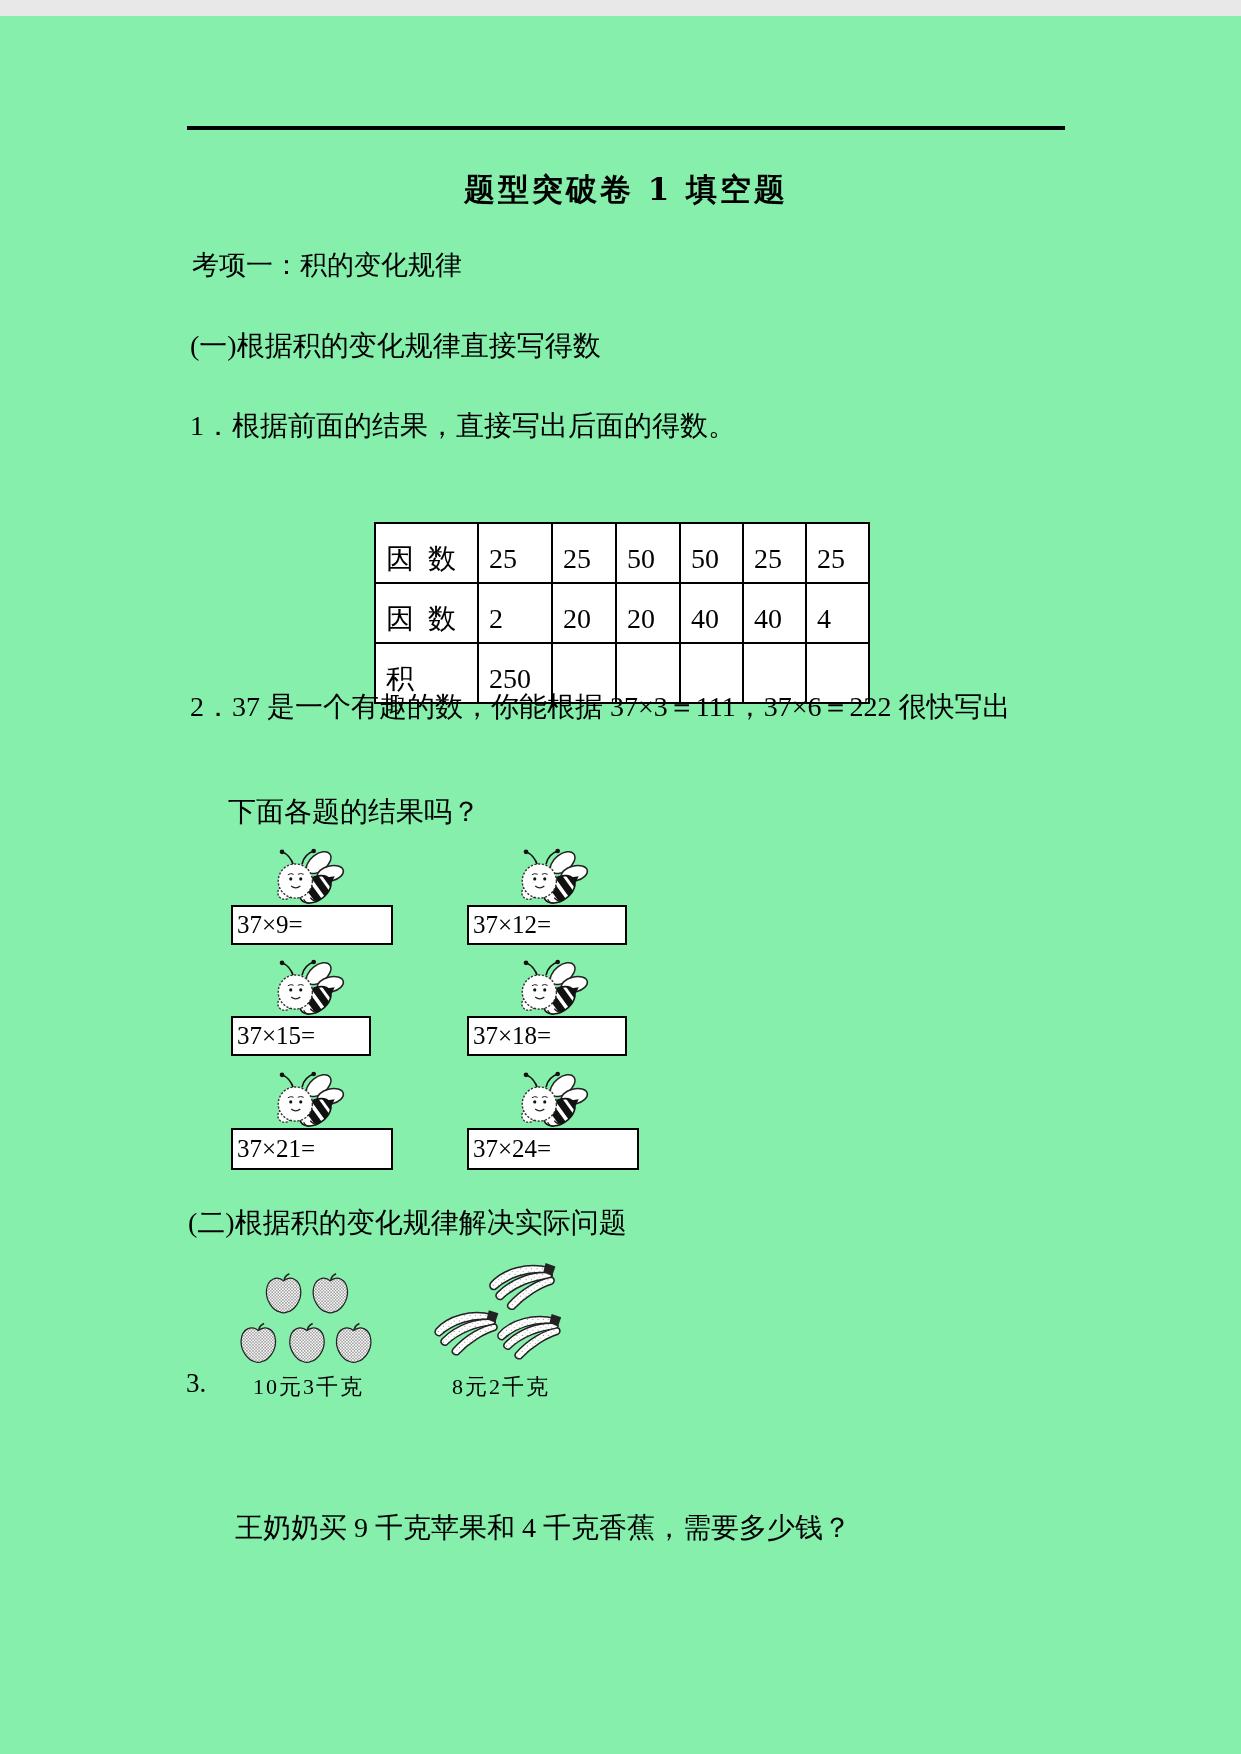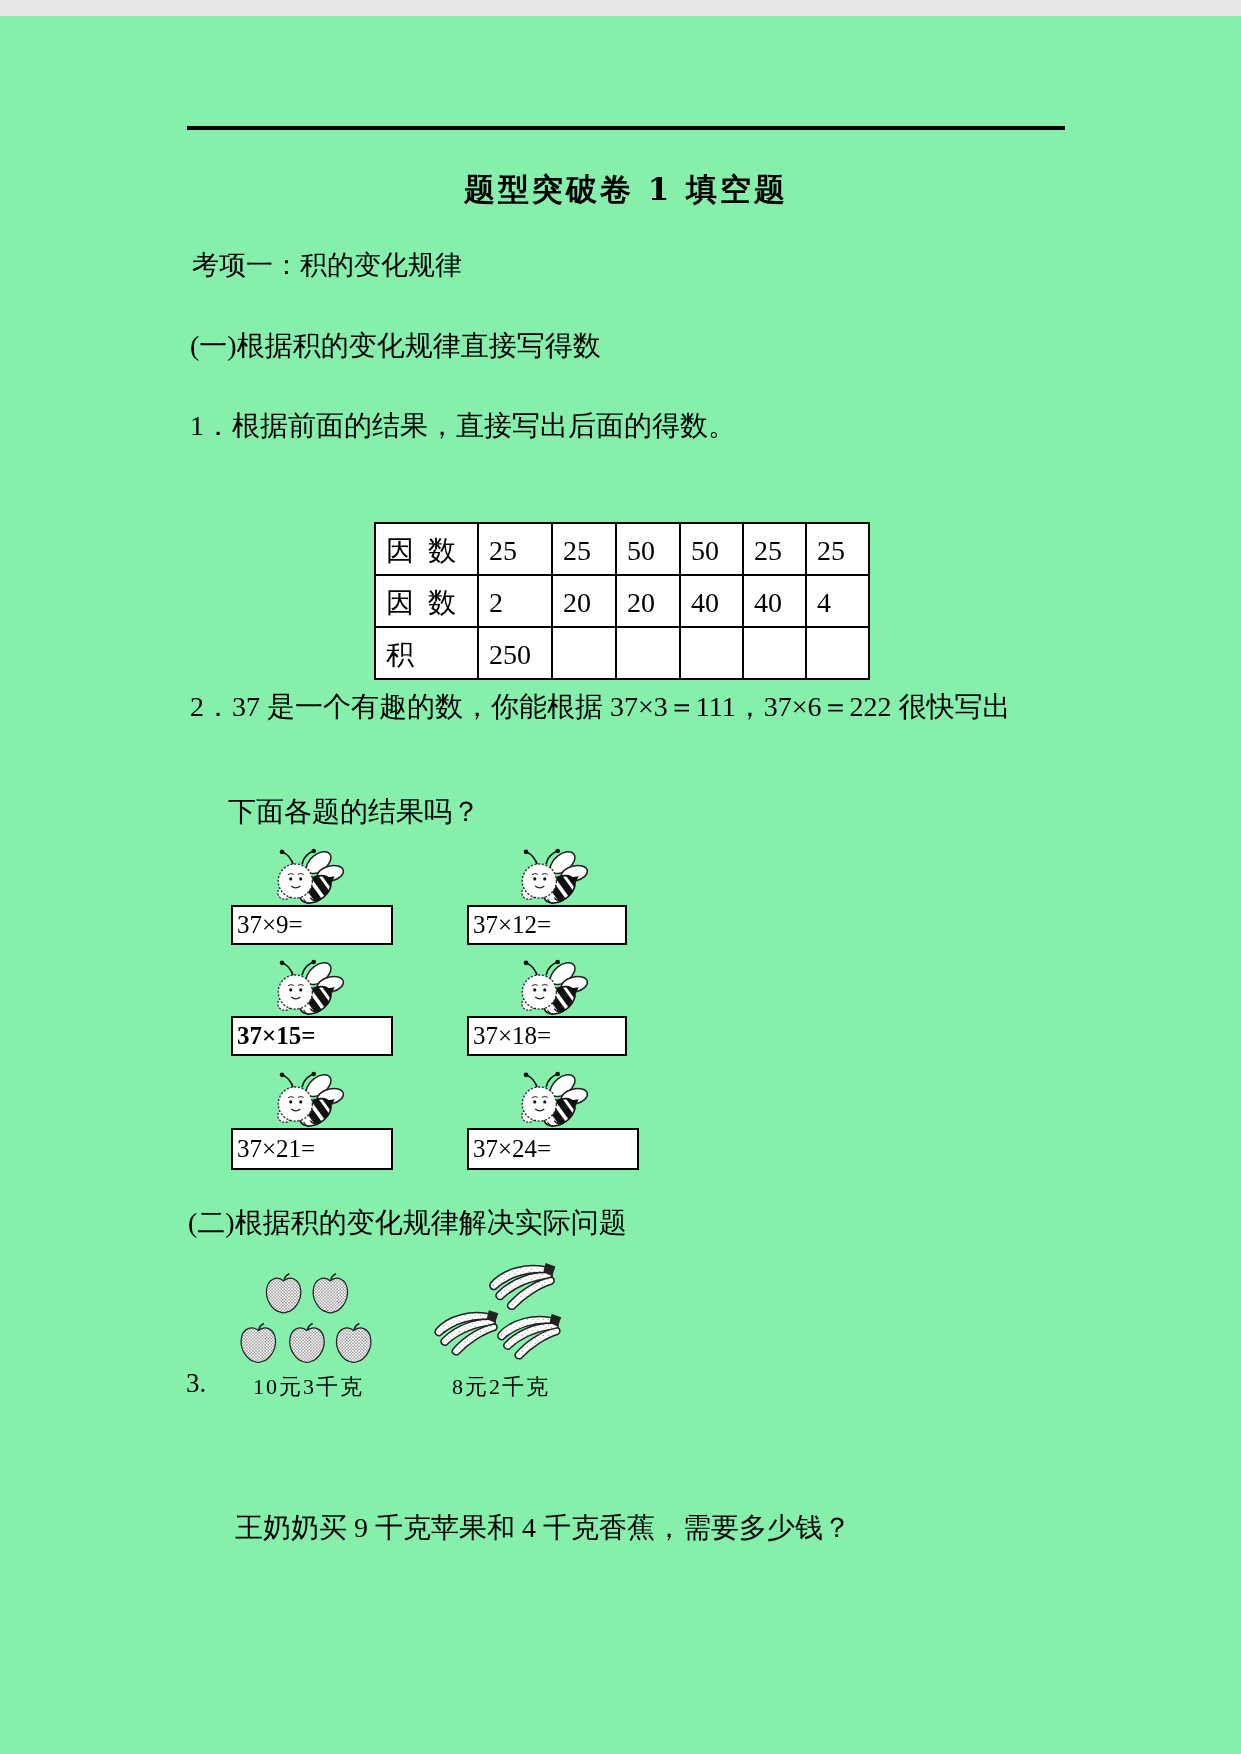--- a/index.html
+++ b/index.html
@@ -24,21 +24,21 @@
   .h-line{font-size:28px;white-space:nowrap;}
   .h-line-sm{font-size:27px;white-space:nowrap;}
   table.factors{
     border-collapse:collapse;
     table-layout:fixed;
   }
   table.factors td{
     border:2px solid #000;
     height:46px;
     font-size:28px;
-    padding:4px 0 0 10px;
+    padding:12px 0 0 10px;
     vertical-align:middle;
     background:#fff;
   }
   td.lbl{letter-spacing:14px;}
   .answer-box{
     border:2px solid #000;
     background:#fff;
     display:flex;
     align-items:center;
     padding-left:4px;
@@ -175,21 +175,21 @@
   <svg class="abs bee" style="left:500px;top:830px;" width="92" height="60">
       <use href="#bee"></use>
     </svg>
   <div class="abs answer-box" style="left:467px;top:889px;width:160px;height:40px;">
     <span>37×12=</span>
   </div>
 
   <svg class="abs bee" style="left:256px;top:941px;" width="92" height="60">
       <use href="#bee"></use>
     </svg>
-  <div class="abs answer-box" style="left:231px;top:1000px;width:162px;height:40px;font-weight:bold;">
+  <div class="abs answer-box" style="left:231px;top:1000px;width:140px;height:40px;">
     <span>37×15=</span>
   </div>
 
   <svg class="abs bee" style="left:500px;top:941px;" width="92" height="60">
       <use href="#bee"></use>
     </svg>
   <div class="abs answer-box" style="left:467px;top:1000px;width:160px;height:40px;">
     <span>37×18=</span>
   </div>
 

